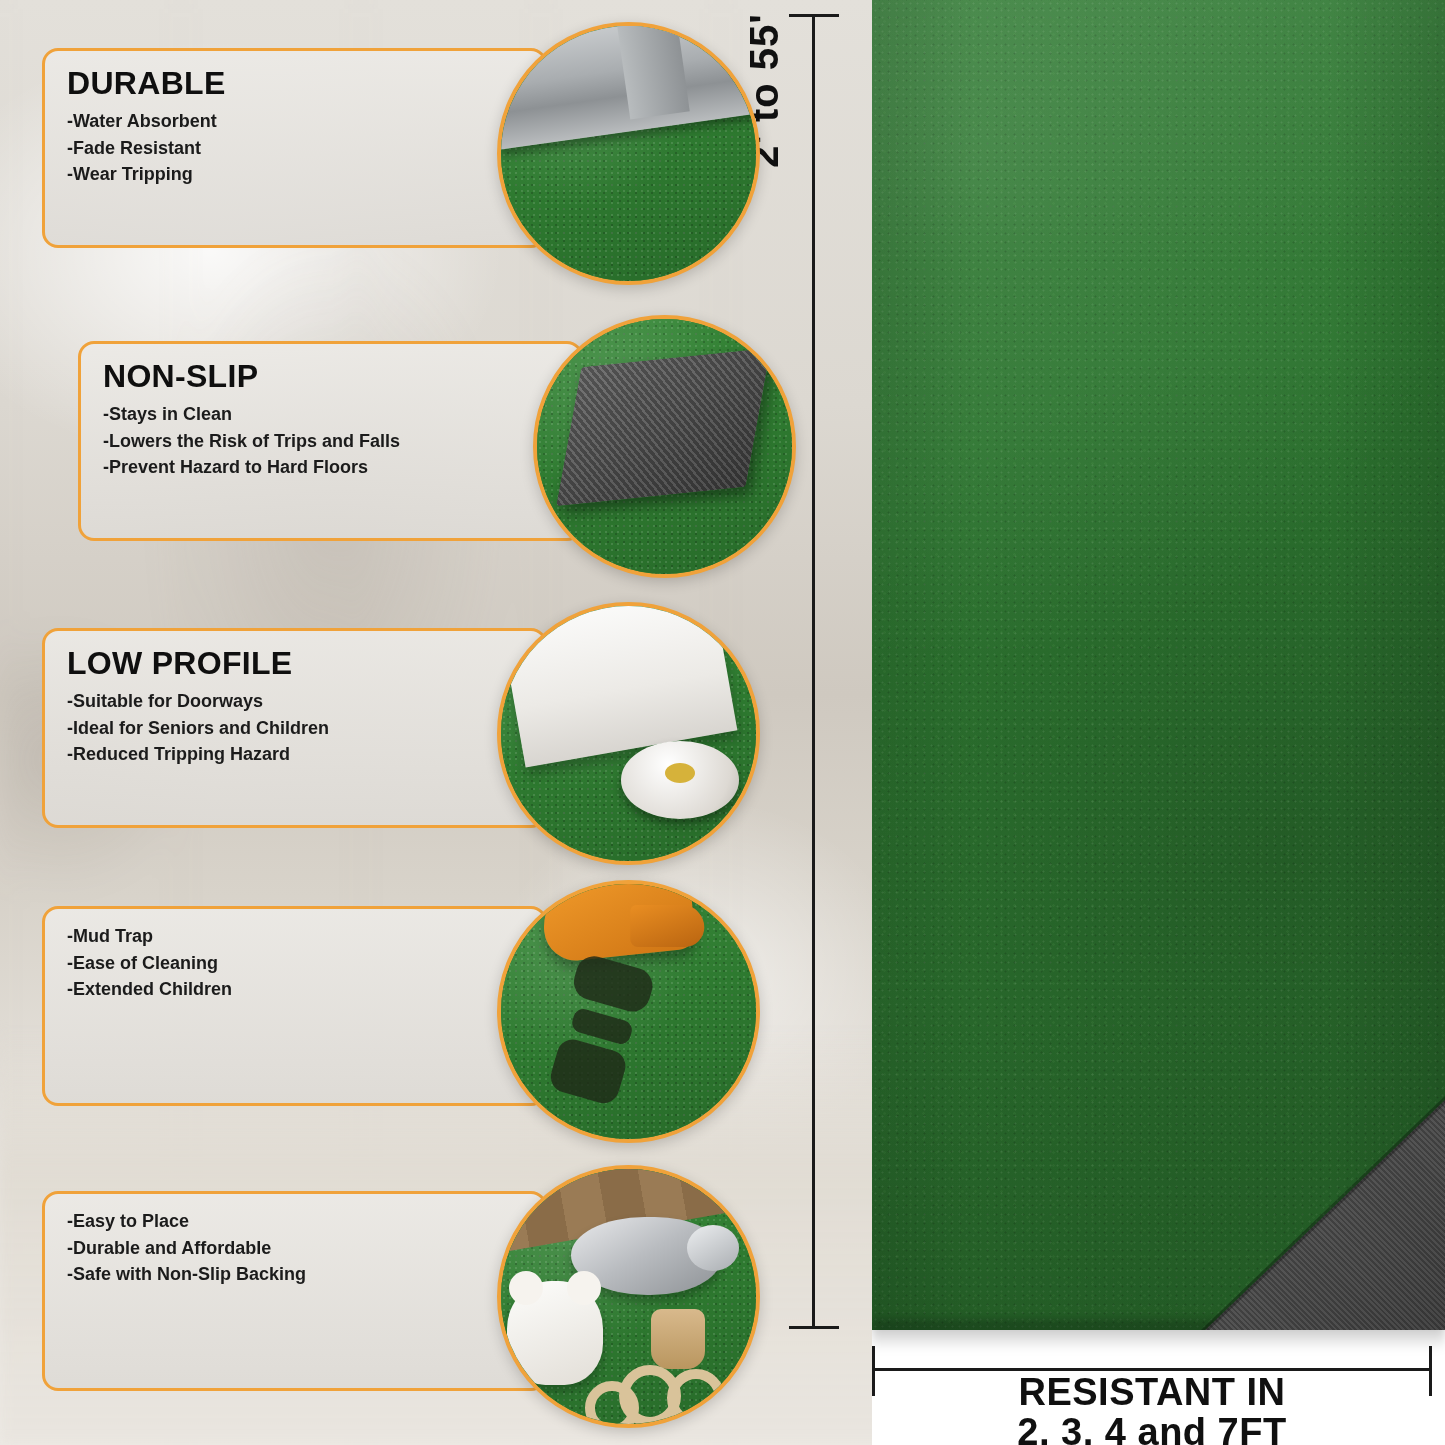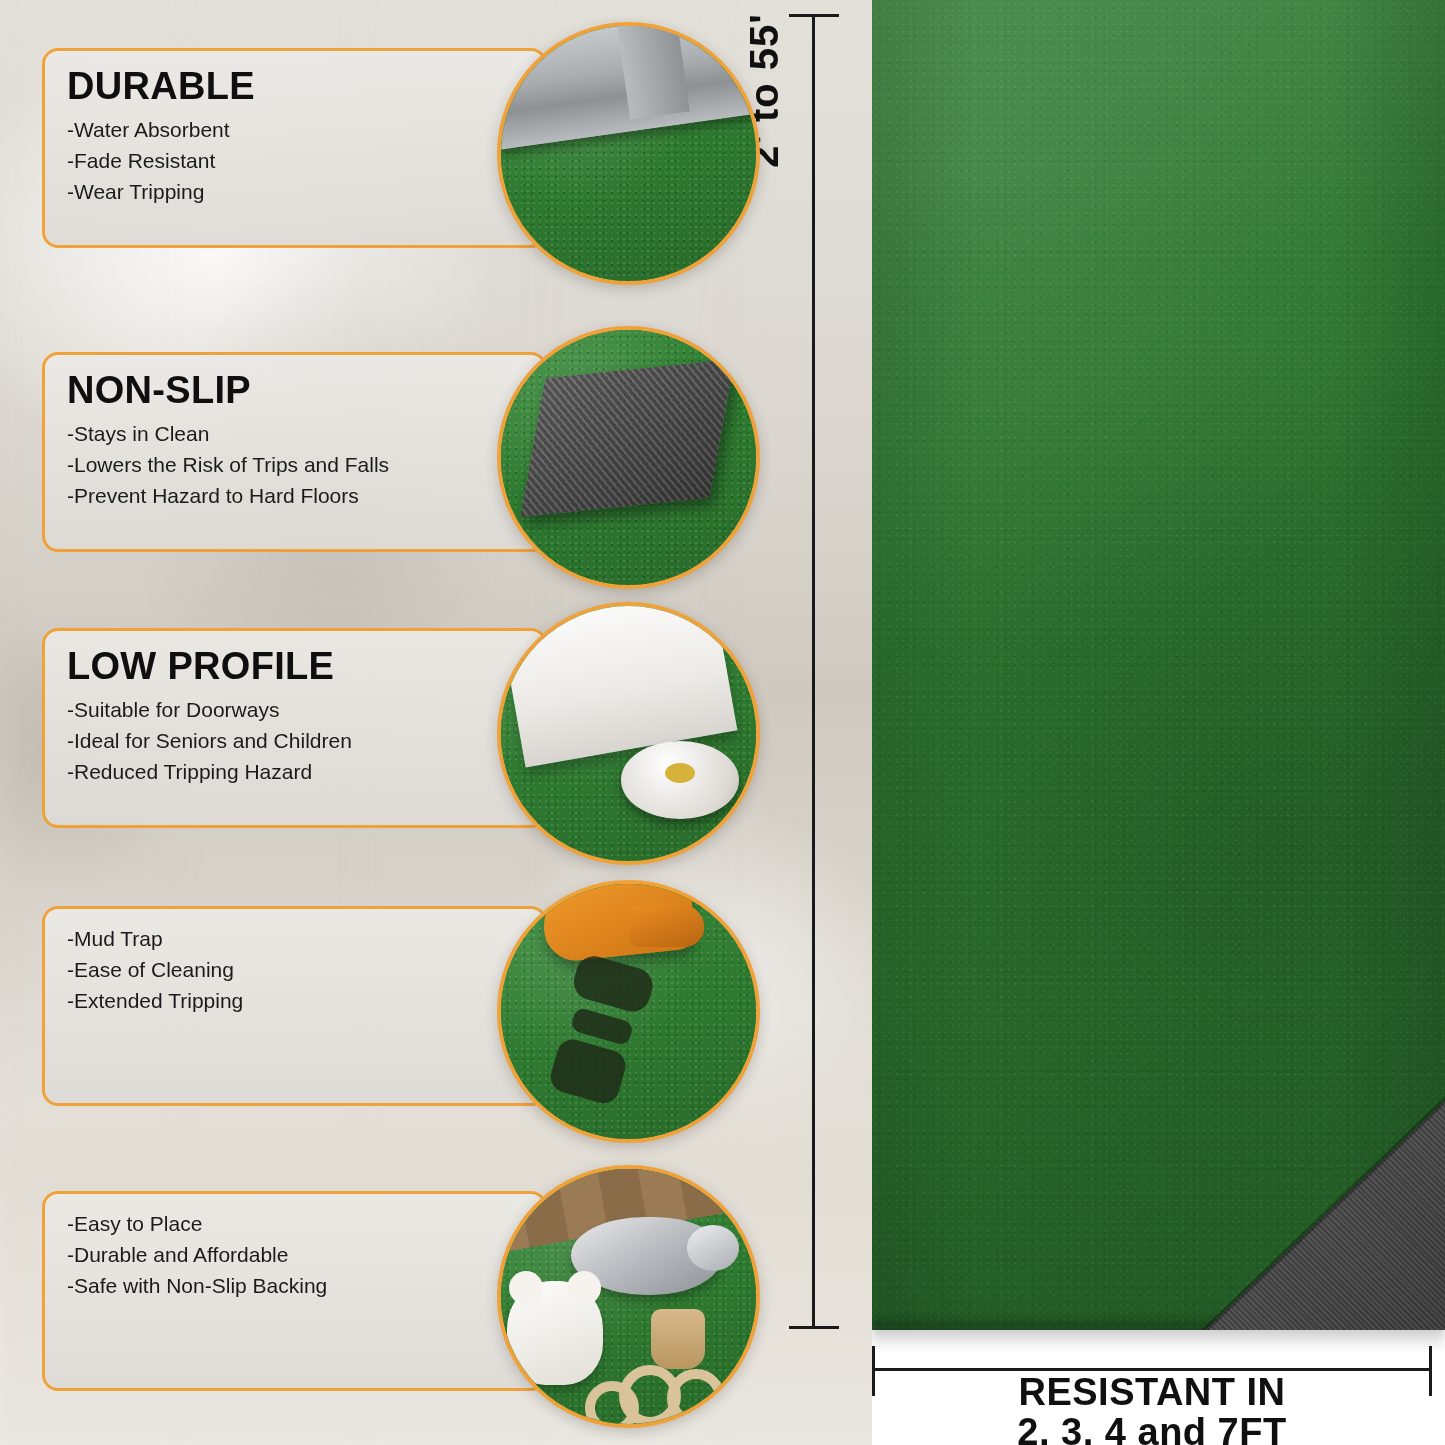--- a/index.html
+++ b/index.html
@@ -192,36 +192,37 @@
     width: 505px;
     min-height: 200px;
     background: linear-gradient(180deg, rgba(236,234,230,0.93), rgba(222,219,214,0.93));
     border: 3px solid #f0a23a;
     border-radius: 16px;
     box-sizing: border-box;
     padding: 14px 20px 16px 22px;
   }
   .feature h2 {
     margin: 0 0 6px 0;
-    font-size: 38px;
+    font-size: 32px;
     font-weight: bold;
     letter-spacing: 0.3px;
     color: #0f0f0f;
     white-space: nowrap;
   }
   .feature ul {
     margin: 0;
     padding: 0;
     list-style: none;
   }
   .feature li {
-    font-size: 21px;
+    font-size: 18px;
     color: #1b1b1b;
     line-height: 1.48;
     white-space: nowrap;
+    font-weight: bold;
   }
   .bubble {
     position: absolute;
     top: 0;
     left: 455px;
     width: 255px;
     height: 255px;
     border-radius: 50%;
     border: 4px solid #f0a23a;
     overflow: hidden;
@@ -408,21 +409,21 @@
     position: absolute;
     left: 150px;
     top: 140px;
     width: 54px;
     height: 60px;
     background: linear-gradient(180deg, #d8b98c, #b9965f);
     border-radius: 10px 10px 18px 18px;
   }
   
   #feature-durable       { top: 22px; }
-  #feature-nonslip       { top: 326px; }
+  #feature-nonslip       { top: 315px; margin-left: 36px; }
   #feature-lowprofile    { top: 602px; }
   #feature-stain         { top: 880px; }
   #feature-kids          { top: 1165px; }
 </style>
 </head>
 <body>
 
 <div class="canvas">
 
   <div class="backdrop"></div>
@@ -496,21 +497,21 @@
       <div class="white-door"></div>
       <div class="robot"></div>
     </div>
   </div>
 
   <div class="feature" id="feature-stain">
     <div class="plate">
       <ul>
         <li>-Mud Trap</li>
         <li>-Ease of Cleaning</li>
-        <li>-Extended Tripping</li>
+        <li>-Extended Children</li>
       </ul>
     </div>
     <div class="bubble">
       <div class="grass"></div>
       <div class="boot"></div>
       <div class="print">
         <span style="left:6px;  top:0;   width:78px; height:44px; border-radius:18px;"></span>
         <span style="left:16px; top:54px; width:60px; height:24px; border-radius:10px;"></span>
         <span style="left:10px; top:86px; width:70px; height:54px; border-radius:16px;"></span>
       </div>

